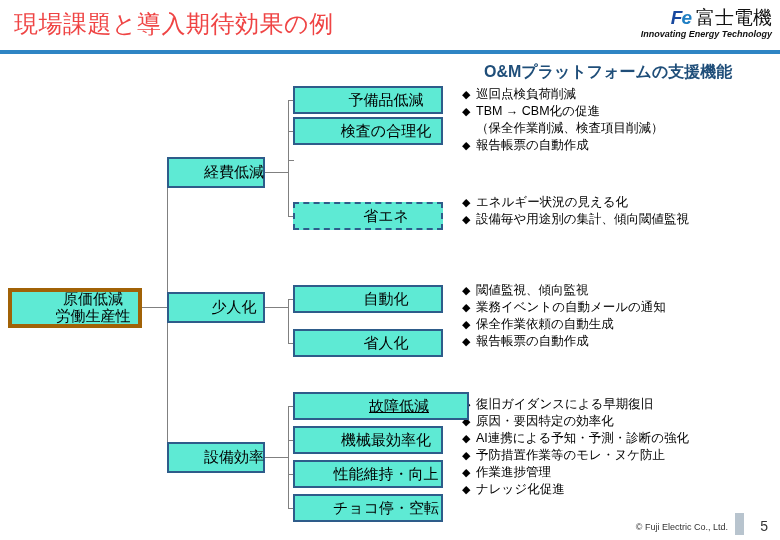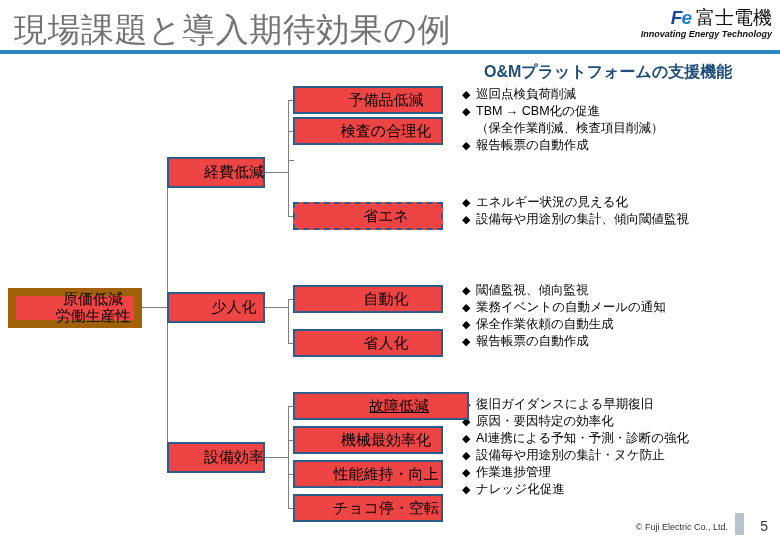--- a/index.html
+++ b/index.html
@@ -9,21 +9,21 @@
     font-family:"Liberation Sans","DejaVu Sans",sans-serif;
     overflow:hidden;
     position:relative;
     color:#000;
   }
   #slide{position:relative;width:780px;height:540px;}
 
   
   .title{
     position:absolute;left:14px;top:8px;
-    font-size:33px;font-weight:400;color:#737373;
+    font-size:24px;font-weight:400;color:#ef4444;
     letter-spacing:0.5px;white-space:nowrap;
   }
   .logo{position:absolute;right:8px;top:8px;text-align:right;}
   .logo-row{display:flex;align-items:flex-start;justify-content:flex-end;gap:5px;}
   .logo-mark{
     display:inline-block;font-weight:bold;font-size:19px;
     color:#17489E;font-style:italic;letter-spacing:-1px;line-height:1;
   }
   .logo-mark .fe-e{color:#1F7FC4;}
   .logo-jp{font-size:19px;font-weight:normal;color:#111;letter-spacing:0px;line-height:1;}
@@ -48,28 +48,28 @@
   }
   .bullet .dia{
     width:14px;flex:0 0 14px;color:#000;font-size:11px;line-height:17px;
   }
   .bullet .btxt{line-height:17px;}
   .bullet.cont .dia{visibility:hidden;}
 
   
   .node{
     position:absolute;box-sizing:border-box;
-    background:#ef4444;
+    background:#5eead4;
     border:2px solid #2E5C8A;
     display:flex;align-items:center;justify-content:center;
     font-size:15px;color:#000;line-height:1.12;text-align:center;
     white-space:nowrap;
     padding-left:36px;
   }
-  .node.root{border:8px solid #a16207;font-size:15px;}
+  .node.root{border:4px solid #a16207;font-size:15px;}
   .node.lvl2{font-size:15px;}
   .node.leaf{font-size:15px;}
   .node.dashed{border:2px dashed #2E5C8A;}
   .node .two-line{display:block;}
 
   .conn{position:absolute;background:#808080;}
   .conn.h{height:1px;}
   .conn.v{width:1px;}
 
   
@@ -162,21 +162,21 @@
     <div class="bullet">
       <span class="dia">◆</span>
       <span class="btxt">原因・要因特定の効率化</span>
     </div>
     <div class="bullet">
       <span class="dia">◆</span>
       <span class="btxt">AI連携による予知・予測・診断の強化</span>
     </div>
     <div class="bullet">
       <span class="dia">◆</span>
-      <span class="btxt">設備毎や用途別の集計・ヌケ防止</span>
+      <span class="btxt">予防措置作業等のモレ・ヌケ防止</span>
     </div>
     <div class="bullet">
       <span class="dia">◆</span>
       <span class="btxt">作業進捗管理</span>
     </div>
     <div class="bullet">
       <span class="dia">◆</span>
       <span class="btxt">ナレッジ化促進</span>
     </div>
   </div>

